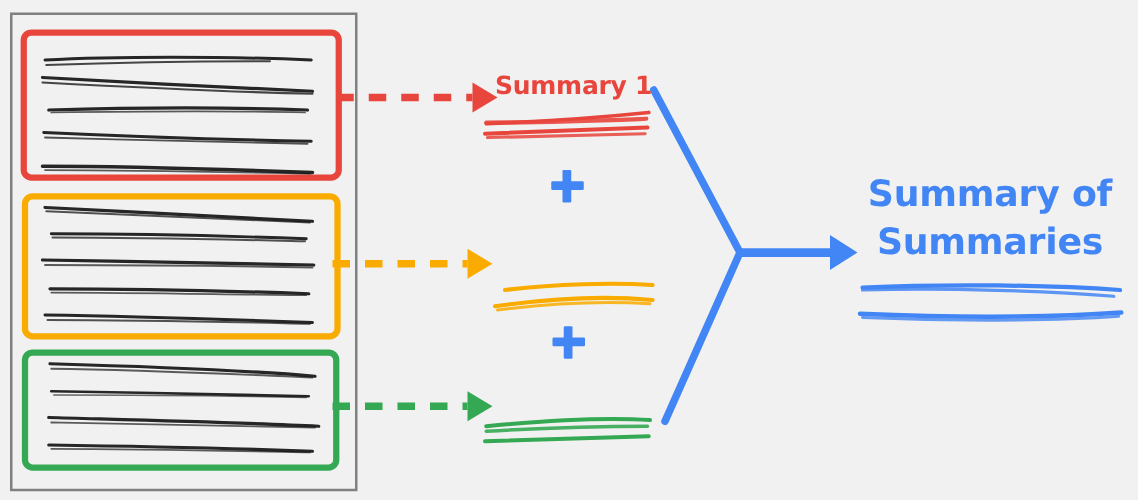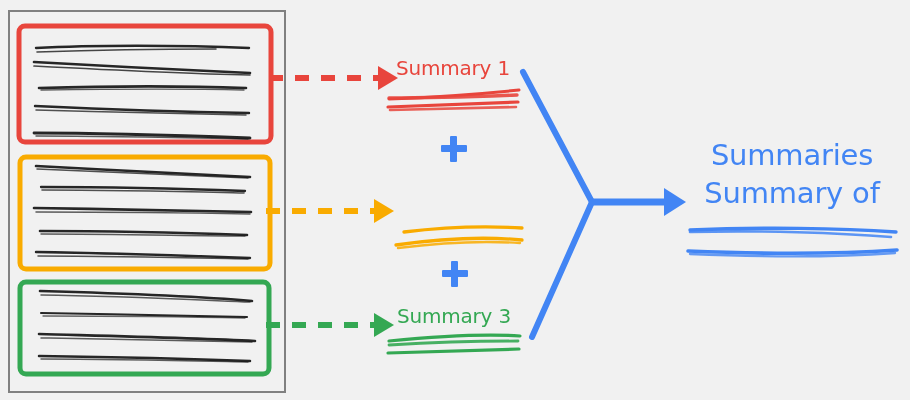--- a/index.html
+++ b/index.html
@@ -23,21 +23,21 @@
     position: absolute;
     left: 0;
     top: 0;
     width: 910px;
     height: 400px;
   }
   .lbl {
     position: absolute;
     white-space: nowrap;
     font-family: "DejaVu Sans", "Liberation Sans", sans-serif;
-    font-weight: 400;
+    font-weight: 700;
     letter-spacing: -0.2px;
   }
   #label-summary-1 { left: 396px; top: 56px; font-size: 20px; color: #e8453c; }
   #label-summary-2 { left: 401px; top: 190px; font-size: 20px; color: #f9ab00; }
   #label-summary-3 { left: 397px; top: 304px; font-size: 20px; color: #34a853; }
   #label-final {
     left: 688px;
     top: 136px;
     width: 208px;
     text-align: center;
@@ -153,20 +153,19 @@
       <path d="M690 232 C 760 230, 840 233, 891 237" stroke-width="2.6" opacity="0.85"></path>
       <path d="M688 251 C 760 254, 840 254, 897 250" stroke-width="3.6"></path>
       <path d="M690 254 C 760 257, 840 257, 895 253" stroke-width="2.4" opacity="0.8"></path>
     </g>
 
   </svg>
 
   <div class="lbl" id="label-summary-1">Summary 1</div>
 
 
-  <div class="lbl" id="label-summary-3">Summary 3</div>
 
   <div class="lbl" id="label-final">
+    <div>Summary of</div>
     <div>Summaries</div>
-    <div>Summary of</div>
   </div>
 
 </div>
 
 </body></html>

